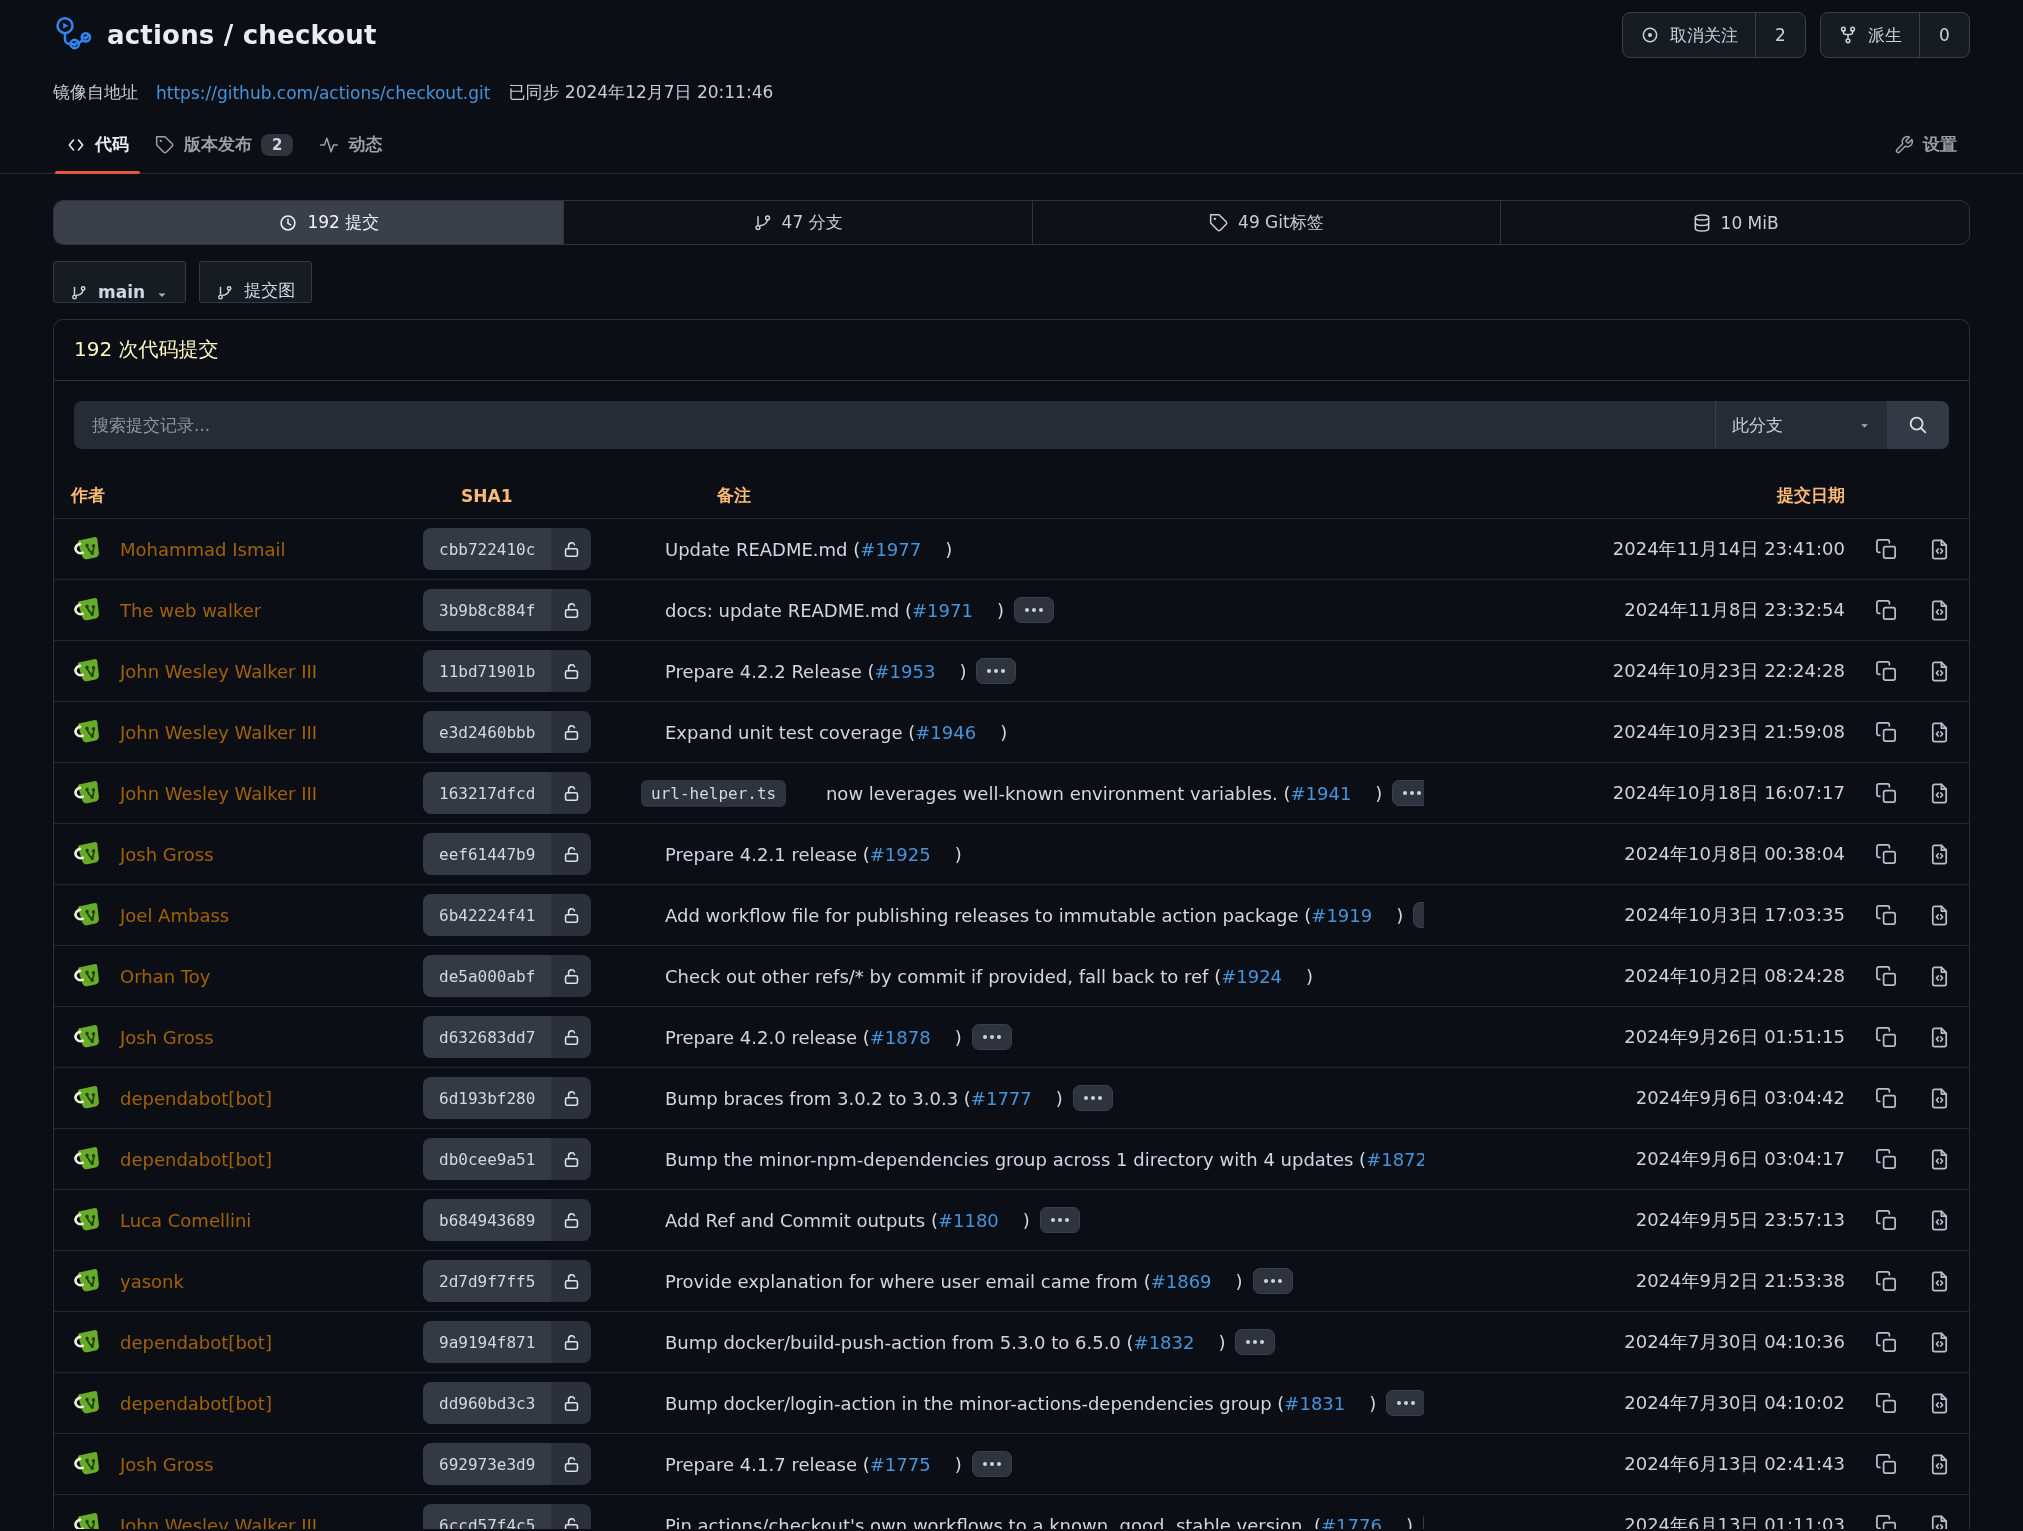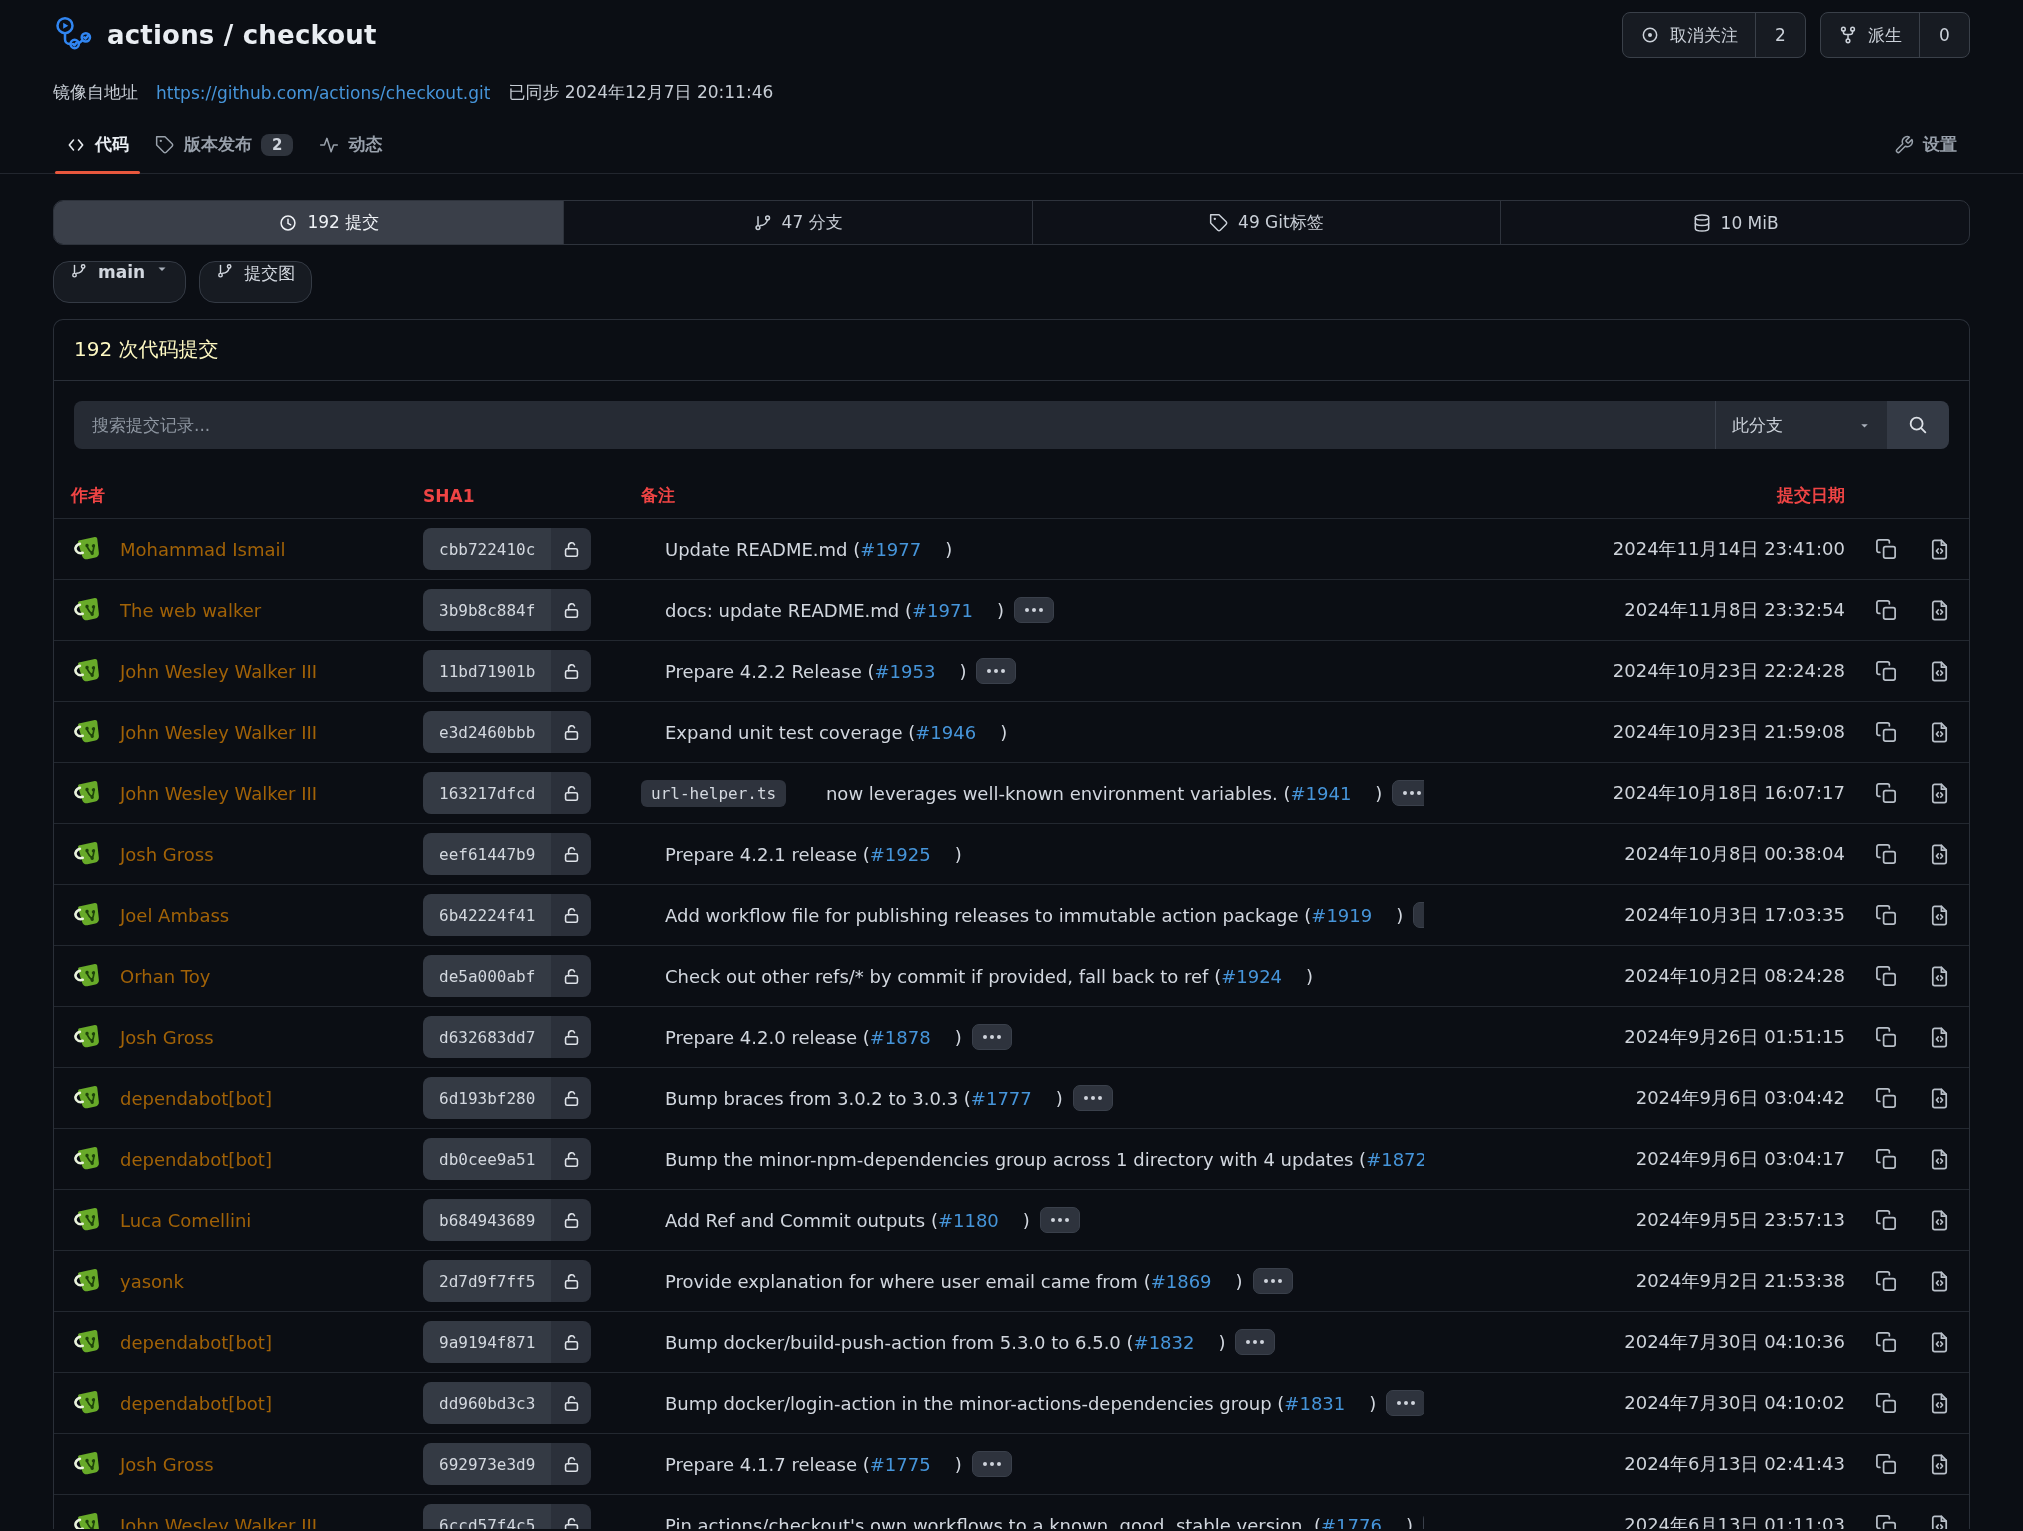--- a/index.html
+++ b/index.html
@@ -50,38 +50,38 @@
   .tab-right{margin-left:auto;}
 
   
   .statbar{margin:26px 53px 0;display:flex;height:45px;border:1px solid #2e333c;border-radius:10px;overflow:hidden;background:#0e1118;}
   .seg{flex:1;display:flex;align-items:center;justify-content:center;gap:9px;font-size:17px;color:#c9cfd7;border-left:1px solid #2e333c;cursor:pointer;}
   .seg:first-child{border-left:none;}
   .seg.active{background:var(--seg-active);color:#eef1f5;padding-left:41px;}
 
   
   .toolbar{margin:16px 53px 0;display:flex;gap:13px;}
-  .tbtn{display:flex;align-items:flex-start;gap:10px;height:42px;padding:0 16px;background:var(--btn-bg);
-    border:1px solid #343a44;border-radius:16px;font-size:17px;color:#d2d7df;cursor:pointer;}
+  .tbtn{display:flex;align-items:flex-end;gap:10px;height:42px;padding:0 16px;background:var(--btn-bg);
+    border:1px solid #343a44;border-radius:3px;font-size:17px;color:#d2d7df;cursor:pointer;}
   .tbtn b{font-weight:700;}
 
   
   .panel{margin:16px 53px 0;border:1px solid var(--panel-border);border-bottom:none;border-radius:10px 10px 0 0;height:1210px;overflow:hidden;}
   .panel-h{padding:16px 20px 17px;font-size:20px;font-weight:400;color:#fef9c3;border-bottom:1px solid var(--panel-border);}
   .searchrow{padding:20px 20px 24px;}
   .searchbar{display:flex;height:48px;border-radius:8px;overflow:hidden;}
   .sinput{flex:1;background:var(--input-bg);border:none;outline:none;color:var(--text);font-size:17px;padding:0 18px;font-family:inherit;}
   .sinput::placeholder{color:#8d95a0;}
   .sselect{width:172px;display:flex;align-items:center;justify-content:space-between;padding:0 16px;
     background:var(--input-bg);border-left:1px solid #3a404b;color:#cdd3db;font-size:17px;cursor:pointer;}
   .sbtn{width:62px;display:flex;align-items:center;justify-content:center;background:#343a45;cursor:pointer;border:none;}
 
   
   .thead{display:grid;grid-template-columns:352px 218px 1fr 545px;height:46px;align-items:center;
-    padding-left:17px;font-size:17px;font-weight:700;color:#ef4444;border-bottom:1px solid var(--row-border);}
+    padding-left:17px;font-size:17px;font-weight:700;color:#fdba74;border-bottom:1px solid var(--row-border);gap:38px;}
   .thead .th-date{text-align:right;padding-right:124px;}
   .row{display:grid;grid-template-columns:352px 218px 1fr 545px;height:61px;align-items:center;
     padding-left:17px;border-bottom:1px solid var(--row-border);}
   .author{display:flex;align-items:center;gap:13px;font-size:18px;color:#a16207;overflow:hidden;}
   .author .nm{white-space:nowrap;cursor:pointer;}
   .avatar{width:36px;height:36px;flex:0 0 36px;}
   .shab{display:inline-flex;height:42px;border-radius:8px;overflow:hidden;cursor:pointer;width:max-content;}
   .sha-text{display:flex;align-items:center;padding:0 16px;background:#343a44;
     font-family:"DejaVu Sans Mono","Liberation Mono",monospace;font-size:16px;color:#d3d8df;}
   .sha-lock{width:40px;display:flex;align-items:center;justify-content:center;background:#2b303a;}

